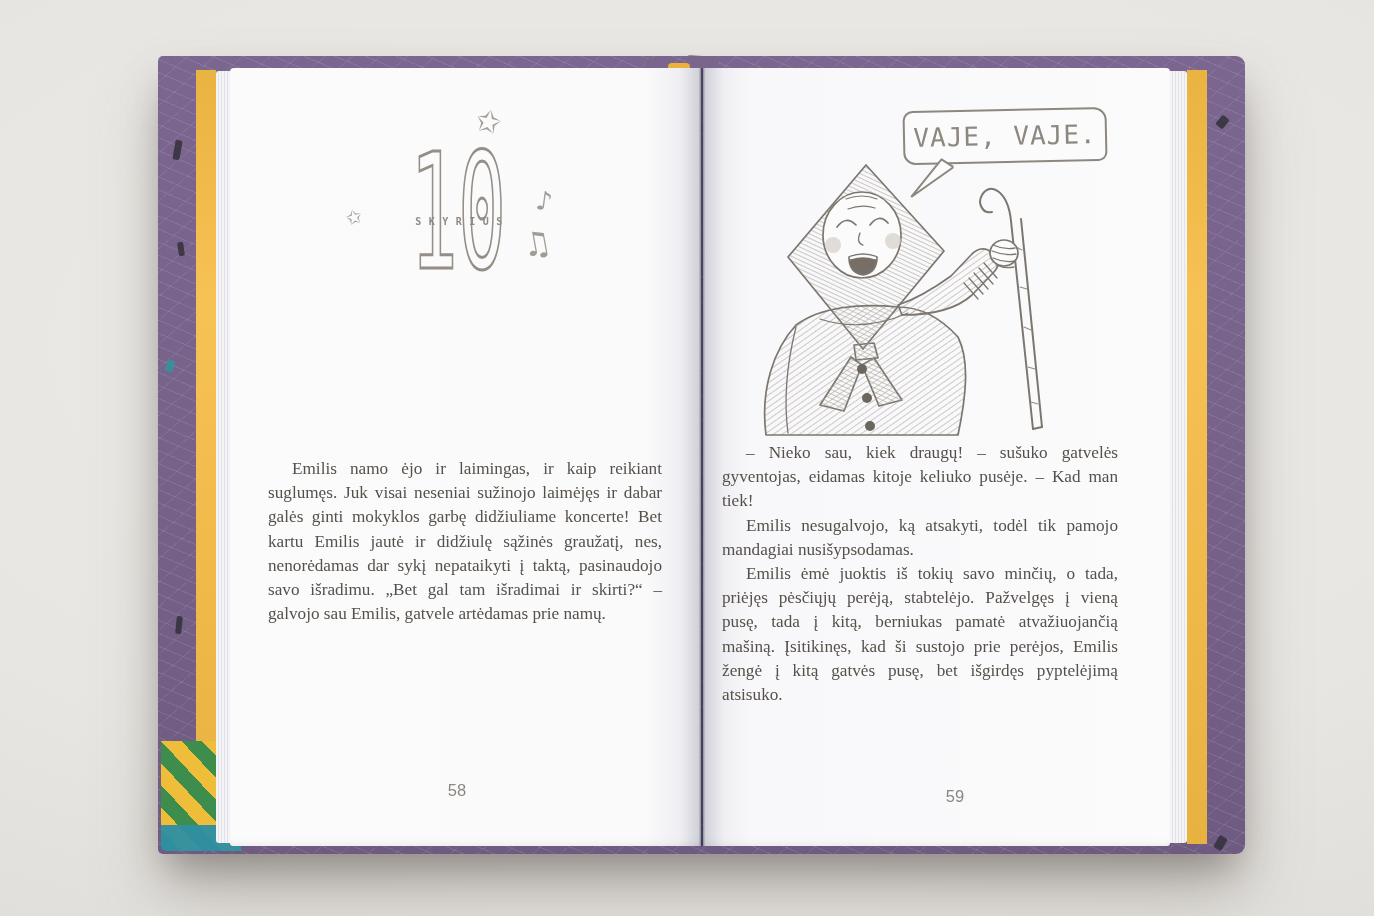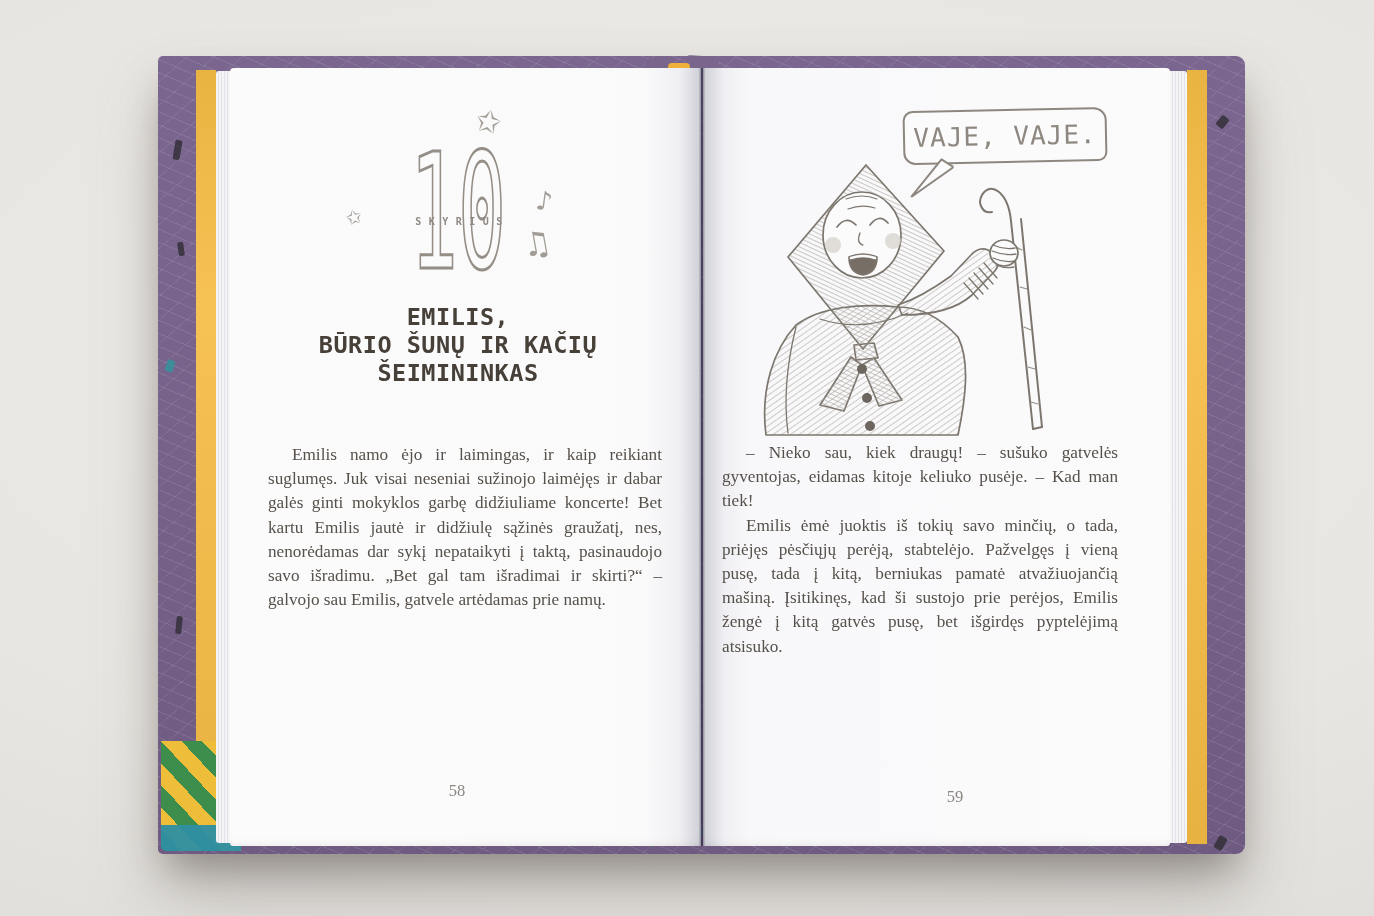--- a/index.html
+++ b/index.html
@@ -44,23 +44,23 @@
   .chapter-number-svg{position:absolute;left:392px;top:138px;}
   .chapter-label{position:absolute;left:397px;top:216px;width:124px;text-align:center;
     font-family:"DejaVu Sans Mono", monospace;font-size:10px;letter-spacing:7.5px;padding-left:7px;
     color:#8f8a83;font-weight:bold;}
   .chapter-title{position:absolute;left:302px;top:303px;width:312px;text-align:center;
     font-family:"DejaVu Sans Mono", monospace;font-weight:bold;font-size:23.5px;line-height:28px;
     color:#474039;letter-spacing:.5px;}
   .deco{position:absolute;font-family:"DejaVu Sans", sans-serif;color:#a19c95;}
   .textcol{position:absolute;font-size:17.2px;line-height:24.2px;color:#56504a;text-align:justify;}
   .textcol p{margin:0;text-indent:24px;}
-  .textcol.lp{left:268px;top:443px;width:394px;}
+  .textcol.lp{left:268px;top:457px;width:394px;}
   .textcol.rp{left:722px;top:441px;width:396px;}
-  .pagenum{position:absolute;width:120px;text-align:center;font-family:Liberation Serif, serif;
+  .pagenum{position:absolute;width:120px;text-align:center;font-family:Liberation Sans, sans-serif;
     font-size:16.5px;color:#8b8681;}
   .pagenum.n58{left:397px;top:781px;}
   .pagenum.n59{left:895px;top:787px;}
   
   .bubble{position:absolute;left:903px;top:109px;width:204px;height:54px;border:2px solid #8d877f;
     border-radius:10px 13px 9px 12px;transform:rotate(-1.2deg);background:#fbfbfc;}
   .bubble-text{width:100%;height:100%;display:flex;align-items:center;justify-content:center;
     font-family:"DejaVu Sans Mono", monospace;font-size:26px;color:#8d877f;letter-spacing:1px;}
   .bubble-tail{position:absolute;left:2px;top:46px;}
   .illustration{position:absolute;left:750px;top:157px;}
@@ -110,25 +110,20 @@
       <text x="0" y="130" text-anchor="middle" font-family="DejaVu Sans Mono, monospace" font-size="160" fill="none" stroke="#948e87" stroke-width="3">10</text>
     </g>
   </svg>
   <div class="chapter-label">SKYRIUS</div>
 
   <div class="deco" style="left:476px;top:104px;font-size:30px;transform:rotate(12deg);">✩</div>
   <div class="deco" style="left:346px;top:206px;font-size:19px;transform:rotate(-15deg);">✩</div>
   <div class="deco" style="left:536px;top:186px;font-size:26px;transform:rotate(8deg);">♪</div>
   <div class="deco" style="left:522px;top:224px;font-size:33px;transform:rotate(-10deg);">♫</div>
 
-  <div class="chapter-title">
-    <div>EMILIS,</div>
-    <div>BŪRIO ŠUNŲ IR KAČIŲ</div>
-    <div>ŠEIMININKAS</div>
-  </div>
 
   <div class="textcol lp">
     <p>Emilis namo ėjo ir laimingas, ir kaip reikiant suglumęs. Juk visai neseniai sužinojo laimėjęs ir dabar galės ginti mokyklos garbę didžiuliame koncerte! Bet kartu Emilis jautė ir didžiulę sąžinės graužatį, nes, nenorėdamas dar sykį nepataikyti į taktą, pasinaudojo savo išradimu. „Bet gal tam išradimai ir skirti?“ – galvojo sau Emilis, gatvele artėdamas prie namų.</p>
   </div>
   <div class="pagenum n58">58</div>
 
   <div class="bubble">
     <div class="bubble-text">VAJE, VAJE.</div>
     <svg class="bubble-tail" width="46" height="42">
       <polygon points="34,1 3,38 46,9" fill="#fbfbfc" stroke="#8d877f" stroke-width="2"></polygon>
@@ -185,16 +180,17 @@
       <circle cx="112" cy="212" r="5" fill="#6d665e" stroke="none"></circle>
       <circle cx="117" cy="241" r="5" fill="#6d665e" stroke="none"></circle>
       <circle cx="120" cy="269" r="5" fill="#6d665e" stroke="none"></circle>
 
       <path d="M70,162 Q112,176 158,156" stroke-width="1.2"></path>
     </g>
   </svg>
 
   <div class="textcol rp">
     <p>– Nieko sau, kiek draugų! – sušuko gatvelės gyventojas, eidamas kitoje keliuko pusėje. – Kad man tiek!</p>
+    <p>Emilis nesugalvojo, ką atsakyti, todėl tik pamojo mandagiai nusišypsodamas.</p>
     <p>Emilis ėmė juoktis iš tokių savo minčių, o tada, priėjęs pėsčiųjų perėją, stabtelėjo. Pažvelgęs į vieną pusę, tada į kitą, berniukas pamatė atvažiuojančią mašiną. Įsitikinęs, kad ši sustojo prie perėjos, Emilis žengė į kitą gatvės pusę, bet išgirdęs pyptelėjimą atsisuko.</p>
   </div>
   <div class="pagenum n59">59</div>
 </div>
 
 </body></html>

